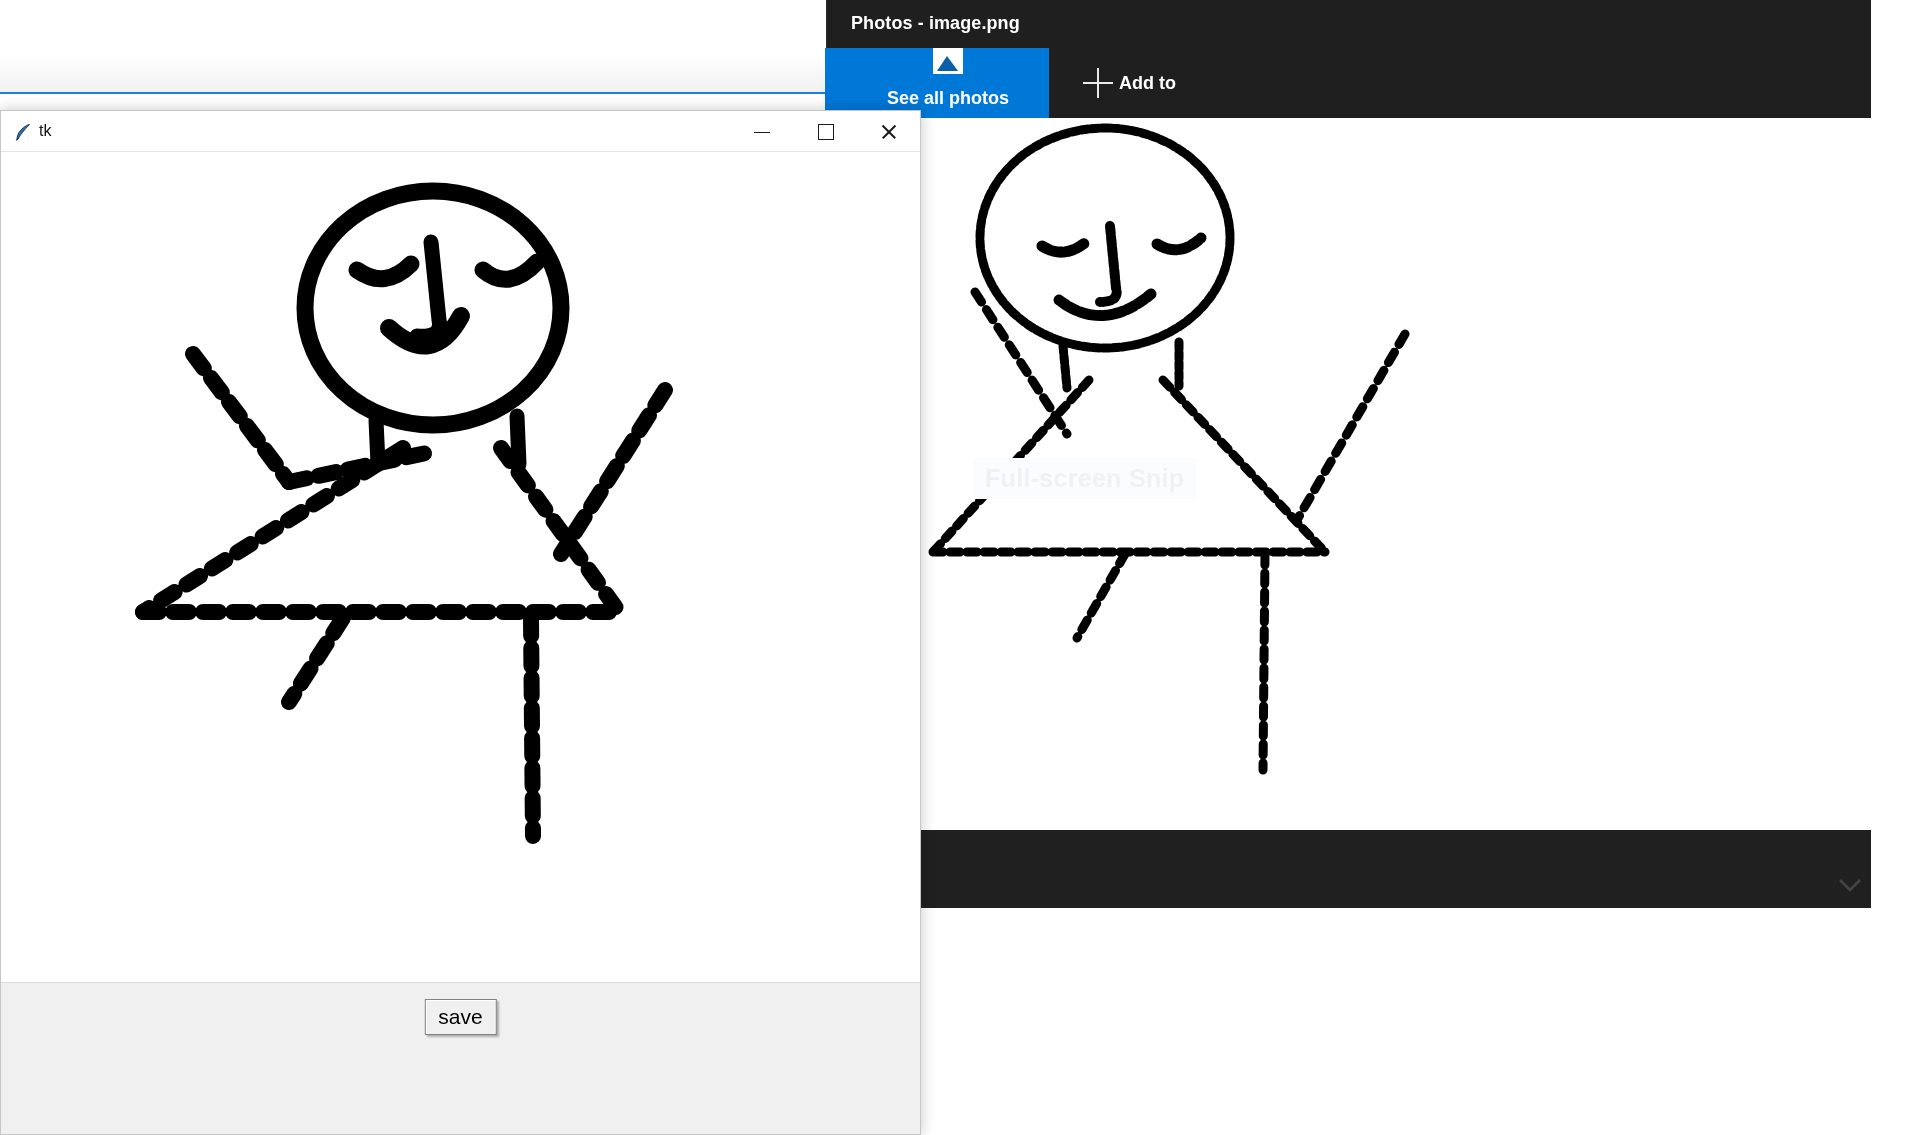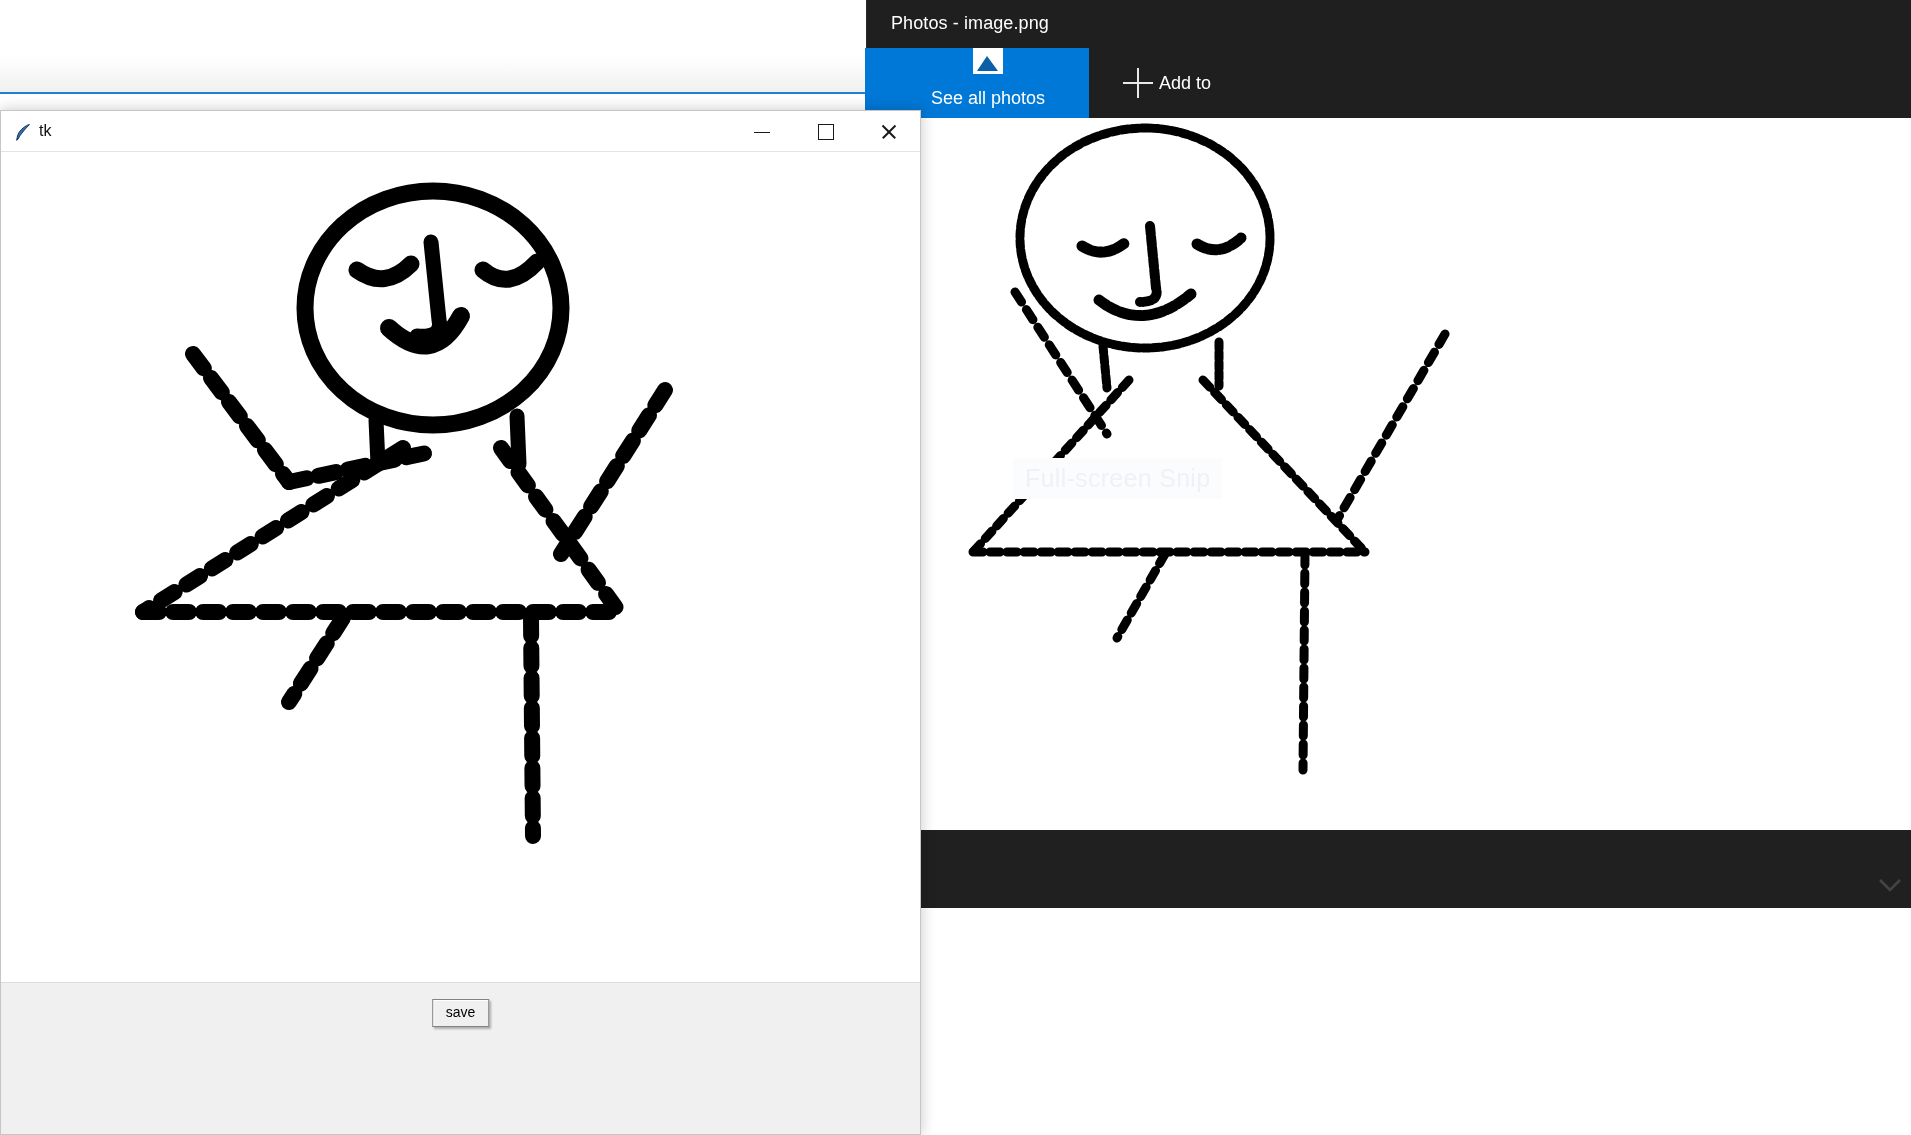--- a/index.html
+++ b/index.html
@@ -5,24 +5,25 @@
   * { box-sizing: border-box; margin: 0; padding: 0; }
   html, body {
     width: 1911px; height: 1135px;
     font-family: "Liberation Sans", sans-serif;
     overflow: hidden; background: #ffffff;
   }
   #root { position: relative; width: 1911px; height: 1135px; }
 
   
   #photos-window {
-    position: absolute; left: 866px; top: 0px;
+    position: absolute; left: 826px; top: 0px;
     width: 1045px; height: 920px;
     background: #1f1f1f;
     border-left: 1px solid #2a2a2a;
+    font-weight: bold;
   }
   #photos-titlebar {
     position: absolute; left: 0; top: 0; width: 100%; height: 48px;
     background: #1f1f1f;
   }
   #photos-title {
     position: absolute; left: 24px; top: 13px;
     font-size: 18px; color: #ffffff; letter-spacing: .1px;
     white-space: nowrap;
   }
@@ -131,21 +132,21 @@
     background: #ffffff; overflow: hidden;
   }
   #tk-footer {
     position: absolute; left: 0; top: 871px; width: 100%; bottom: 0;
     background: #f0f0f0; border-top: 1px solid #dcdcdc;
   }
   #save-button {
     position: absolute; left: 50%; transform: translateX(-50%);
     top: 16px;
     padding: 5px 13px 6px;
-    font-size: 14px; color: #000; background: #f0f0f0;
+    font-size: 21px; color: #000; background: #f0f0f0;
     border: 1px solid #828282;
     box-shadow: inset 1px 1px 0 #ffffff, 2px 2px 2px rgba(0,0,0,.28);
     cursor: pointer; line-height: 1.1;
   }
 
   
   #top-left-strip {
     position: absolute; left: 0; top: 0; width: 866px; height: 110px;
     background: #ffffff;
   }

